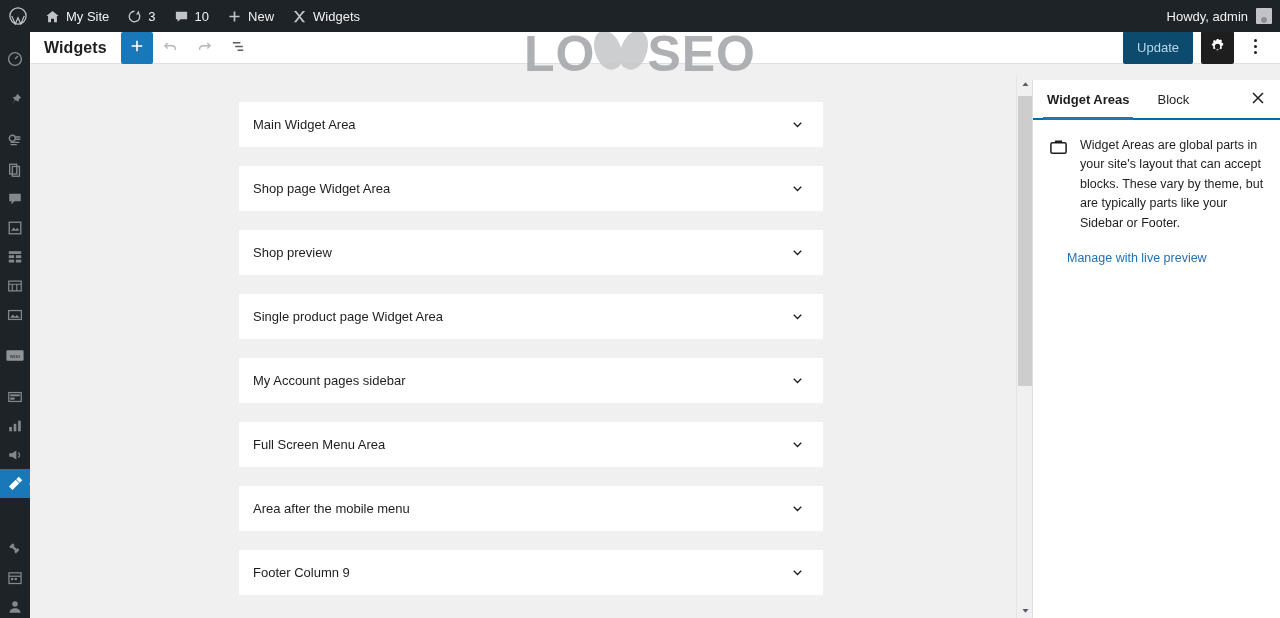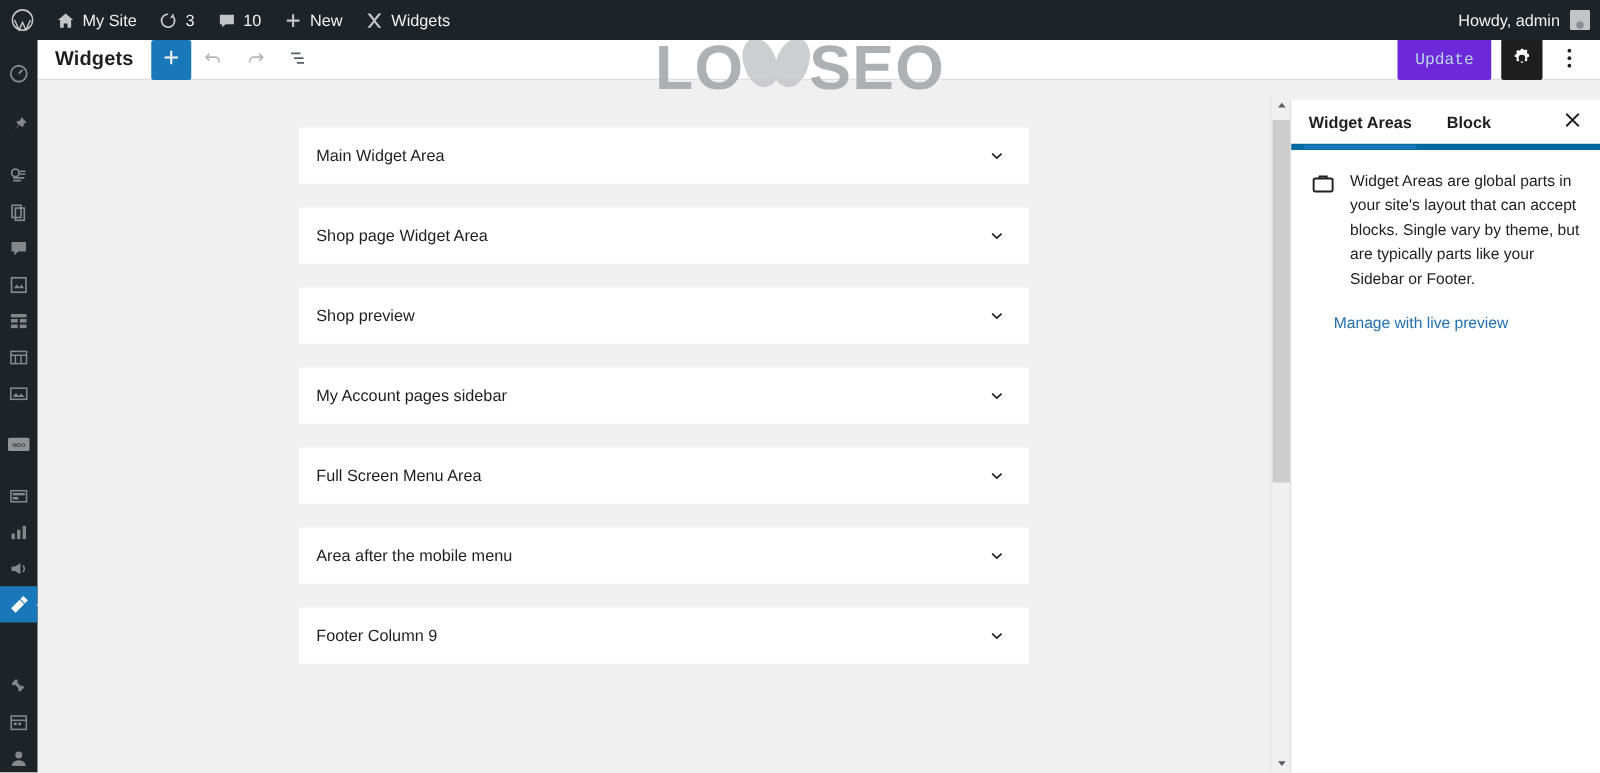--- a/index.html
+++ b/index.html
@@ -61,22 +61,22 @@
   .tbtn {
     width: 32px; height: 32px; border-radius: 2px;
     display: flex; align-items: center; justify-content: center;
     background: transparent; border: none;
   }
   .tbtn.primary { background: #1878b9; }
   .tbtn.disabled svg { opacity: .32; }
   .ed-right { margin-left: auto; display: flex; align-items: center; gap: 8px; padding-right: 12px; }
   .btn-update {
     height: 33px; padding: 0 14px; border-radius: 2px;
-    background: #6d28d9; color: #b9d6ea; border: none;
-    font-size: 13px; font-family: Liberation Mono, monospace;
+    background: #0c4a6e; color: #b9d6ea; border: none;
+    font-size: 13px; font-family: Liberation Sans, sans-serif;
     display: flex; align-items: center;
   }
   .btn-gear {
     width: 33px; height: 33px; border-radius: 2px; background: #1e1e1e;
     display: flex; align-items: center; justify-content: center; border: none;
   }
   .btn-dots {
     width: 26px; height: 33px;
     display: flex; align-items: center; justify-content: center; background: none; border: none;
   }
@@ -124,26 +124,26 @@
   .sb-track { position: absolute; top: 16px; left: 0; width: 16px; height: 510px; }
   .sb-thumb { position: absolute; top: 4px; left: 1px; width: 14px; height: 290px; background: #cdcdcd; }
 
   
   .sidebar {
     position: absolute; top: 80px; left: 1032px; width: 248px; height: 538px;
     background: #fff; border-left: 1px solid #e0e0e0; z-index: 50;
   }
   .sb-tabs {
     height: 40px; display: flex; align-items: center;
-    border-bottom: 5px solid #0369a1; padding: 0 6px 0 0;
+    border-bottom: 2px solid #0369a1; padding: 0 6px 0 0;
   }
   .sb-tab {
     height: 40px; padding: 0 14px; font-size: 13px; color: #1e1e1e;
     display: flex; align-items: center; background: none; border: none;
-    position: relative; font-family: inherit; font-weight: bold;
+    position: relative; font-family: inherit;
   }
   .sb-tab.active { font-weight: 700; }
   .sb-tab.active::after {
     content: ""; position: absolute; bottom: -1px; left: 10px; right: 10px;
     height: 3px; background: #1878b9;
   }
   .sb-close {
     margin-left: auto; width: 32px; height: 32px;
     display: flex; align-items: center; justify-content: center; background: none; border: none;
   }
@@ -487,20 +487,28 @@
 
       <div class="widget-row">
         <span class="wr-label">Shop preview</span>
         <span class="wr-chev">
           <svg width="15" height="15" viewBox="0 0 18 18">
               <path d="M4.5 7l4.5 4.4L13.5 7" fill="none" stroke="#1e1e1e" stroke-width="1.6"></path>
             </svg>
         </span>
       </div>
 
+      <div class="widget-row">
+        <span class="wr-label">Single product page Widget Area</span>
+        <span class="wr-chev">
+          <svg width="15" height="15" viewBox="0 0 18 18">
+              <path d="M4.5 7l4.5 4.4L13.5 7" fill="none" stroke="#1e1e1e" stroke-width="1.6"></path>
+            </svg>
+        </span>
+      </div>
 
       <div class="widget-row">
         <span class="wr-label">My Account pages sidebar</span>
         <span class="wr-chev">
           <svg width="15" height="15" viewBox="0 0 18 18">
               <path d="M4.5 7l4.5 4.4L13.5 7" fill="none" stroke="#1e1e1e" stroke-width="1.6"></path>
             </svg>
         </span>
       </div>
 
@@ -563,19 +571,19 @@
       </button>
     </div>
 
     <div class="sb-body">
       <span class="sb-icon">
         <svg width="19" height="19" viewBox="0 0 20 20">
             <rect x="2" y="5" width="16" height="11" rx="1.6" fill="none" stroke="#1e1e1e" stroke-width="1.6"></rect>
             <path d="M7 5V3.4h6V5" fill="none" stroke="#1e1e1e" stroke-width="1.6"></path>
           </svg>
       </span>
-      <div class="sb-text">Widget Areas are global parts in your site's layout that can accept blocks. Single vary by theme, but are typically parts like your Sidebar or Footer.</div>
+      <div class="sb-text">Widget Areas are global parts in your site's layout that can accept blocks. These vary by theme, but are typically parts like your Sidebar or Footer.</div>
     </div>
 
     <a class="sb-link" href="#">Manage with live preview</a>
   </div>
 
 </div>
 
 </body></html>

